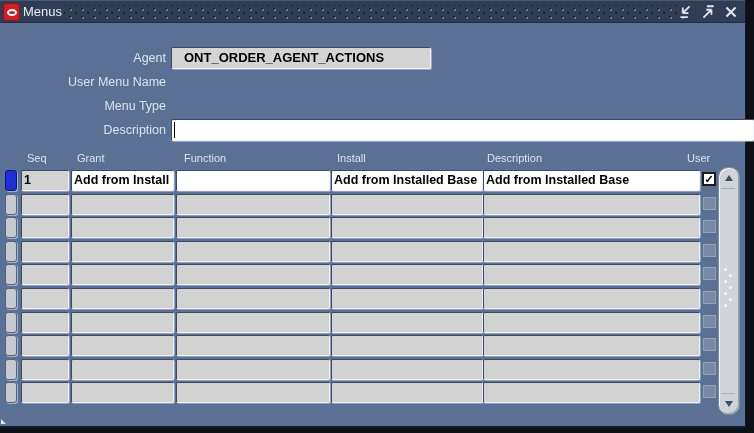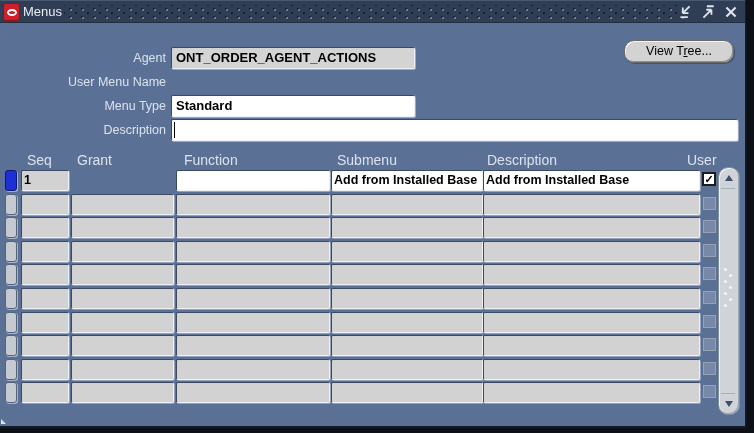--- a/index.html
+++ b/index.html
@@ -29,33 +29,33 @@
   .tb-btn { width:16px; height:16px; cursor:pointer; }
   .tb-btn svg { display:block; }
 
   
   .flabel { position:absolute; left:0; width:166px; height:22px; line-height:22px;
     text-align:right; color:#dbe2ee; font-size:12.5px; }
   .field { position:absolute; height:20px; background:#ffffff;
     border-top:1px solid #394a61; border-left:1px solid #394a61;
     border-bottom:1px solid #eef2f7; border-right:1px solid #eef2f7;
     border-radius:2px; font-weight:bold; font-size:13px; line-height:20px;
-    padding:0 4px; color:#000; white-space:nowrap; overflow:hidden;
+    padding:0 12px; color:#000; white-space:nowrap; overflow:hidden;
     box-shadow:1px 1px 0 rgba(235,240,247,0.45); }
   .field.gray { background:#d4d4d4; }
   .field.yellow { background:#f9f9a2; }
   .caret { position:absolute; left:2px; top:2px; width:1px; height:16px; background:#000; }
 
   .btn { position:absolute; left:624px; top:40px; width:108px; height:21px;
     background:#d3d3d3; border:1px solid #6a6a6a; border-radius:10px;
     font-size:12.5px; color:#000; text-align:center; line-height:21px; cursor:pointer;
     box-shadow:inset 1px 1px 0 #f4f4f4, inset -1px -1px 0 #8f8f8f, 1px 1px 0 rgba(20,30,45,0.35); }
 
   
-  .col-header { position:absolute; top:152px; height:15px; color:#dbe2ee; font-size:14px; }
+  .col-header { position:absolute; top:152px; height:15px; color:#dbe2ee; font-size:11px; }
   .rows { position:absolute; left:0; top:170px; width:745px; height:240px; }
   .trow { position:absolute; left:0; width:745px; height:21px; }
   .selector { position:absolute; left:5px; top:0; width:10px; height:19px;
     background:#c6cad0; border:1px solid #55647a; border-radius:3px;
     box-shadow:1px 1px 0 rgba(238,242,247,0.5); cursor:pointer; }
   .selector.current { background:#1e2fd8; border-color:#0e1870; }
   .cell { position:absolute; top:0; height:19px; background:#d2d2d2;
     border-top:1px solid #394a61; border-left:1px solid #394a61;
     border-bottom:1px solid #eef2f7; border-right:1px solid #eef2f7;
     border-radius:2px; font-weight:bold; font-size:12.5px; line-height:19px;
@@ -117,39 +117,38 @@
       </span>
     </div>
   </div>
 
   <div class="flabel" style="top:47px">Agent</div>
   <div class="flabel" style="top:71px">User Menu Name</div>
   <div class="flabel" style="top:95px">Menu Type</div>
   <div class="flabel" style="top:119px">Description</div>
 
   <div class="field gray" style="left:171px; top:47px;  width:234px;">ONT_ORDER_AGENT_ACTIONS</div>
-  <div class="field" style="left:171px; top:95px;  width:234px;">Standard</div>
   <div class="field" style="left:171px; top:119px; width:557px;">
     <span></span>
     <div class="caret"></div>
   </div>
 
-  <div class="btn">View T<u>r</u>ee...</div>
 
   <div class="col-header" style="left:27px">Seq</div>
   <div class="col-header" style="left:77px">Grant</div>
   <div class="col-header" style="left:184px">Function</div>
-  <div class="col-header" style="left:337px">Submenu</div>
+  <div class="col-header" style="left:337px">Install</div>
   <div class="col-header" style="left:487px">Description</div>
   <div class="col-header" style="left:687px">User</div>
 
   <div class="rows">
       <div class="trow" style="top: 0px;">
         <div class="selector current"></div>
         <div class="cell" style="left: 21px; width: 42px;">1</div>
+        <div class="cell lit" style="left: 71px; width: 97px;">Add from Install</div>
         <div class="cell lit" style="left: 176px; width: 148px;"></div>
         <div class="cell lit" style="left: 331px; width: 146px;">Add from Installed Base</div>
         <div class="cell lit" style="left: 483px; width: 211px;">Add from Installed Base</div>
         <div class="checkbox checked">✓</div>
       </div>
       <div class="trow" style="top: 24px;">
         <div class="selector"></div>
         <div class="cell" style="left: 21px; width: 42px;"></div>
         <div class="cell" style="left: 71px; width: 97px;"></div>
         <div class="cell" style="left: 176px; width: 148px;"></div>

